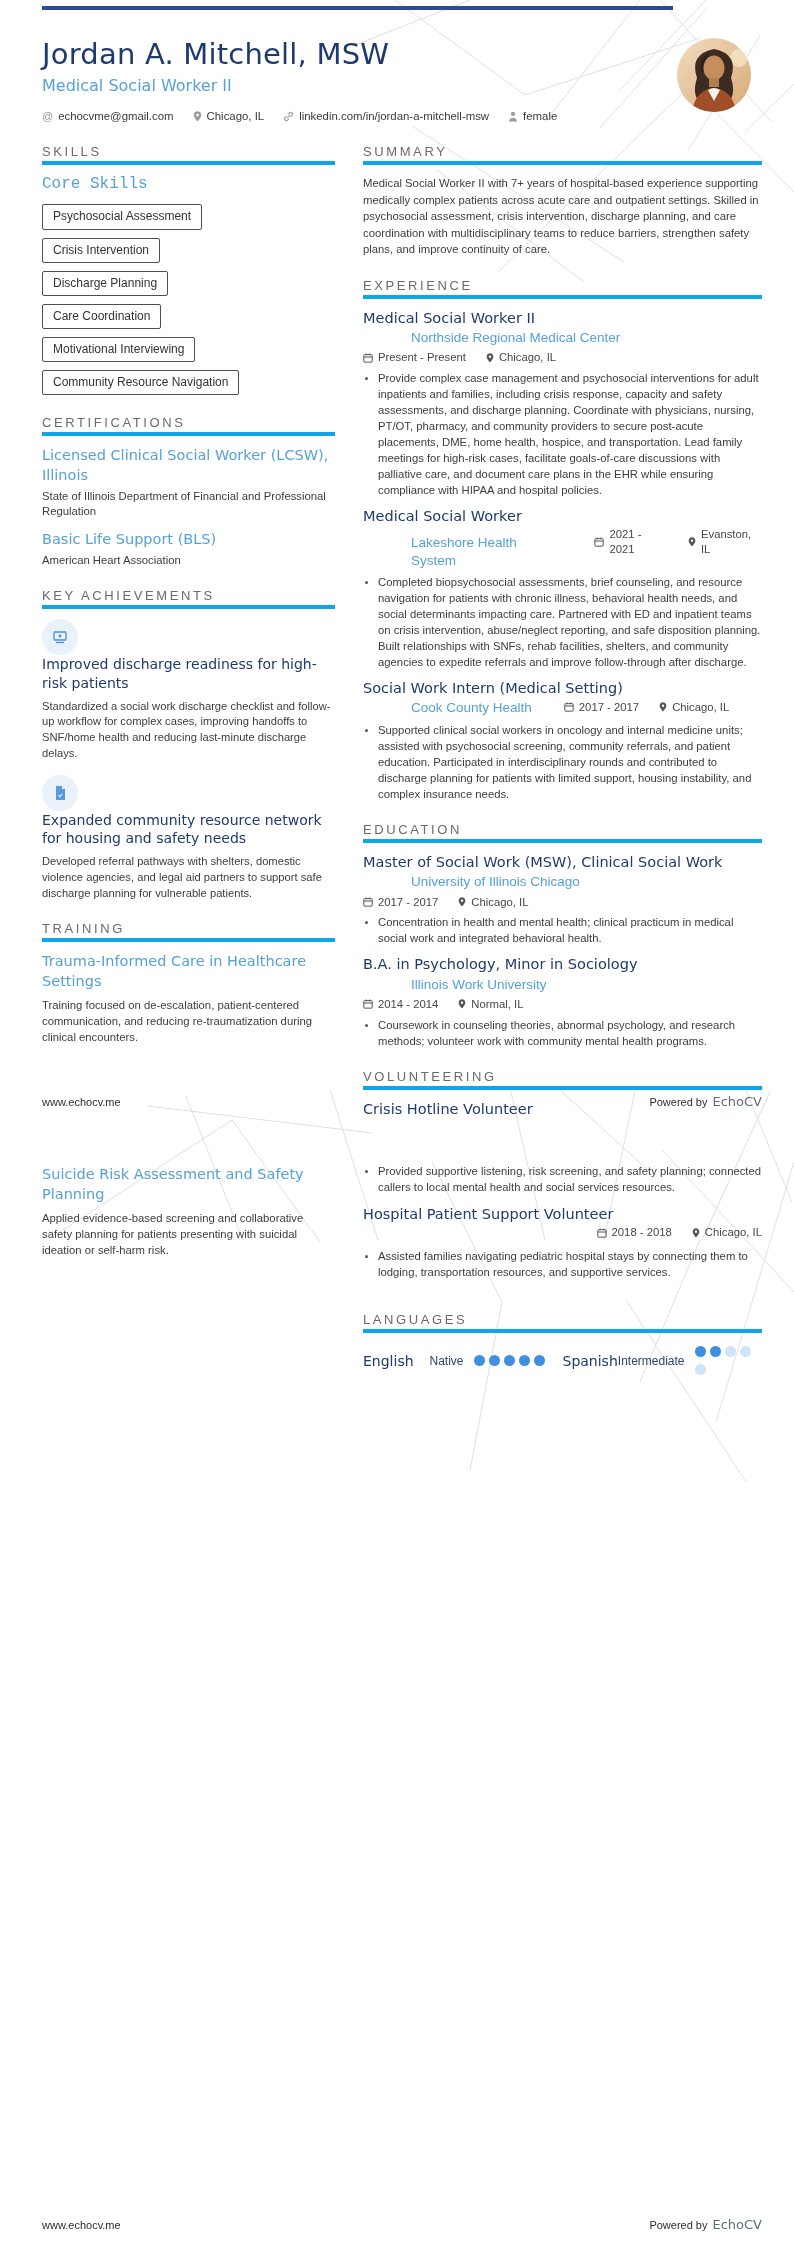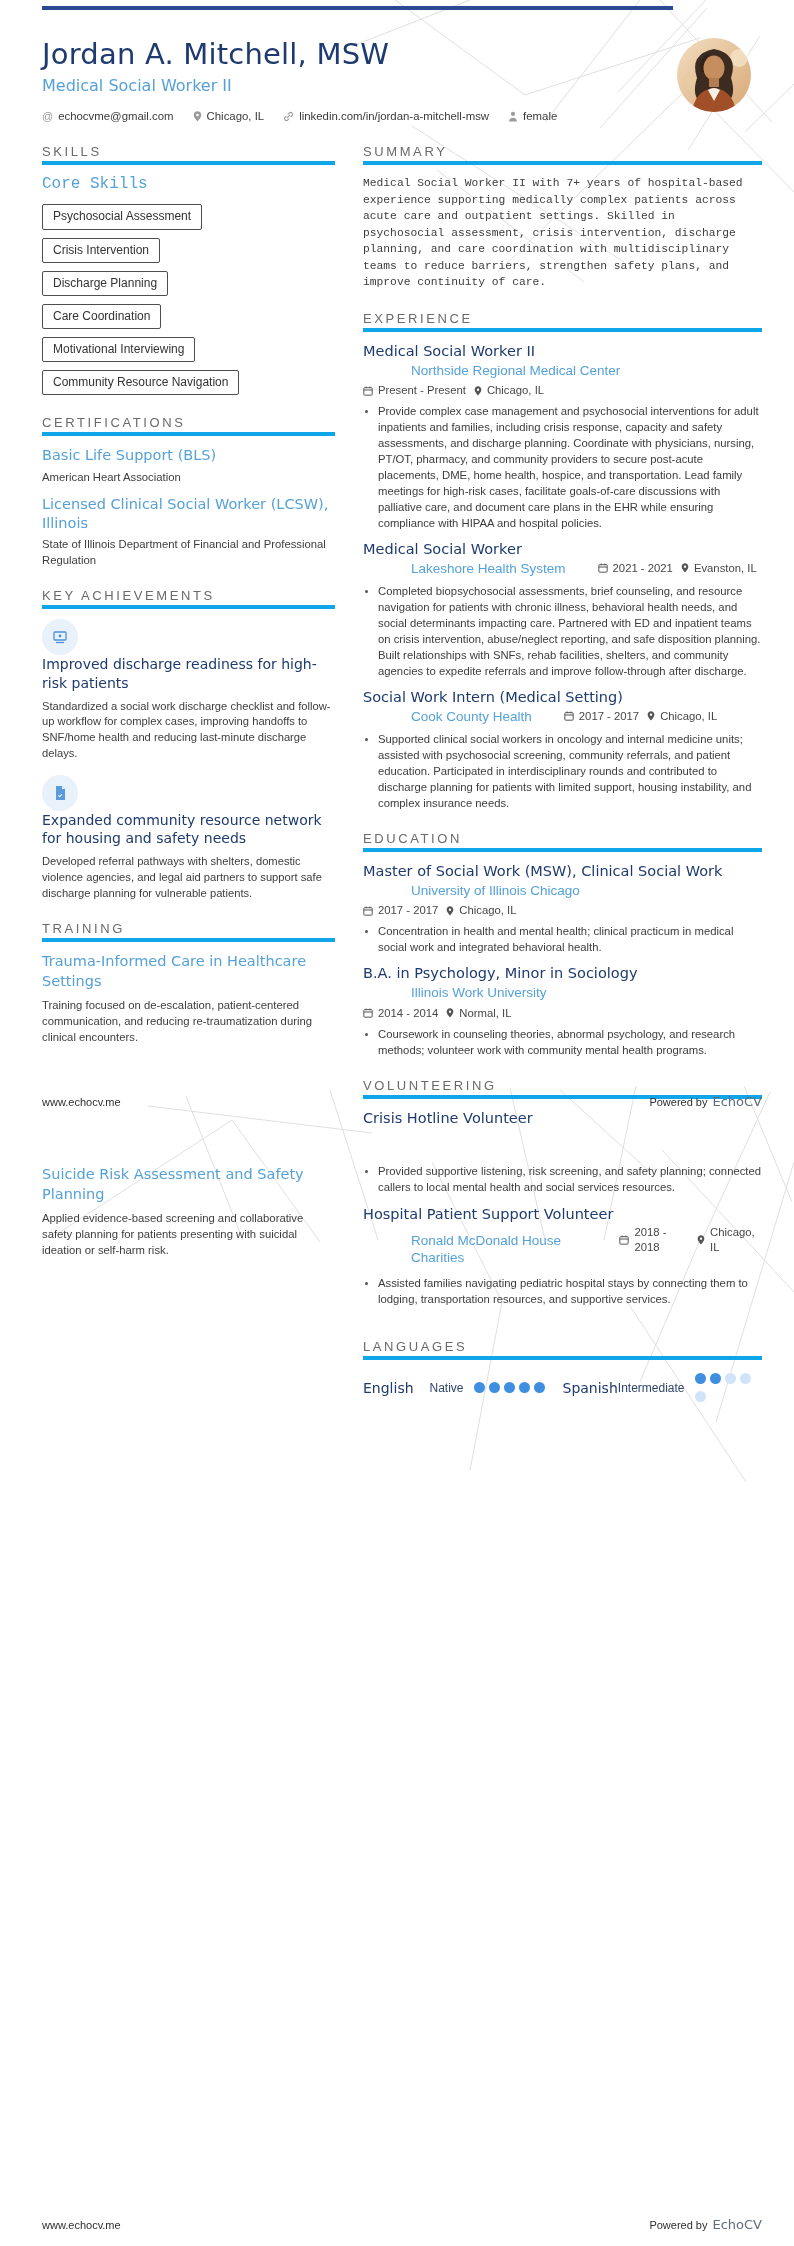--- a/index.html
+++ b/index.html
@@ -40,26 +40,26 @@
   .cert-name{font-family:"DejaVu Sans",sans-serif;font-size:14.5px;color:var(--accent,#55a1d8);line-height:1.32;margin:2px 0 4px 0;}
   .cert-issuer{font-size:11.3px;color:#3d3d3d;line-height:1.38;margin-bottom:10px;}
   .ach{display:flex;margin:2px 0 13px 0;flex-direction:column;}
   .ach-ic{flex:0 0 36px;width:36px;height:36px;border-radius:50%;background:#e9f1fb;color:#4a90d9;display:flex;align-items:center;justify-content:center;margin-right:12px;}
   .ach-title{font-family:"DejaVu Sans",sans-serif;font-size:14px;color:var(--navy,#1e3a6e);line-height:1.33;margin-bottom:6px;}
   .ach-desc{font-size:11.2px;line-height:1.41;color:#3d3d3d;}
   .tr-title{font-family:"DejaVu Sans",sans-serif;font-size:14.5px;color:var(--accent,#55a1d8);line-height:1.35;margin:2px 0 6px 0;}
   .tr-desc{font-size:11.3px;line-height:1.42;color:#3d3d3d;}
 
   
-  .summary-text{font-size:11.3px;line-height:1.46;color:#3d3d3d;font-family:Liberation Mono, monospace;}
+  .summary-text{font-size:11.3px;line-height:1.46;color:#3d3d3d;}
   .entry{margin-bottom:9px;}
   .e-title{font-family:"DejaVu Sans",sans-serif;font-size:14.5px;color:var(--navy,#1e3a6e);line-height:1.25;margin-bottom:2px;}
   .e-org-row{display:flex;align-items:baseline;}
   .e-org{font-family:Liberation Sans, sans-serif;font-size:13.5px;color:var(--accent,#55a1d8);line-height:1.3;margin-left:48px;}
-  .meta{display:flex;gap:8px;align-items:center;font-size:11.3px;color:#474747;line-height:1.3;}
+  .meta{display:flex;gap:20px;align-items:center;font-size:11.3px;color:#474747;line-height:1.3;}
   .meta .mi{display:flex;align-items:center;gap:5px;}
   .meta .ic{color:#555;}
   .meta-inline{margin-left:32px;}
   .meta-right{margin-left:auto;padding-left:16px;}
   .meta-row{margin-top:4px;}
   ul.bullets{margin:5px 0 0 0;padding-left:15px;}
   ul.bullets li{font-size:11.3px;line-height:1.42;color:#3d3d3d;}
   ul.bullets li::marker{color:#555;font-size:10px;}
 
   
@@ -181,26 +181,26 @@
           <div class="group-title">Core Skills</div>
           <div class="chip">Psychosocial Assessment</div>
           <div class="chip">Crisis Intervention</div>
           <div class="chip">Discharge Planning</div>
           <div class="chip">Care Coordination</div>
           <div class="chip">Motivational Interviewing</div>
           <div class="chip">Community Resource Navigation</div>
 
           <div class="sec">CERTIFICATIONS</div>
           <div>
+            <div class="cert-name">Licensed Clinical Social Worker (LCSW), Illinois</div>
+            <div class="cert-issuer">State of Illinois Department of Financial and Professional Regulation</div>
+          </div>
+          <div>
             <div class="cert-name">Basic Life Support (BLS)</div>
             <div class="cert-issuer">American Heart Association</div>
-          </div>
-          <div>
-            <div class="cert-name">Licensed Clinical Social Worker (LCSW), Illinois</div>
-            <div class="cert-issuer">State of Illinois Department of Financial and Professional Regulation</div>
           </div>
 
           <div class="sec">KEY ACHIEVEMENTS</div>
           <div class="ach">
             <div class="ach-ic">
               <svg width="16" height="16" viewBox="0 0 16 16">
                   <rect x="2" y="3" width="12" height="8" rx="1" fill="none" stroke="currentColor" stroke-width="1.3"></rect>
                   <circle cx="8" cy="7" r="1.4" fill="currentColor"></circle>
                   <line x1="4" y1="13.5" x2="12" y2="13.5" stroke="currentColor" stroke-width="1.3"></line>
                 </svg>
@@ -441,21 +441,20 @@
         </div>
 
         <div class="col-right">
           <ul class="bullets" style="margin-top:0;">
             <li>Provided supportive listening, risk screening, and safety planning; connected callers to local mental health and social services resources.</li>
           </ul>
 
           <div class="entry" style="margin-top:10px;">
             <div class="e-title">Hospital Patient Support Volunteer</div>
             <div class="e-org-row">
-              <span class="e-org">Ronald McDonald House Charities</span>
               <span class="meta meta-right">
                 <span class="mi">
                   <span class="ic">
                       <svg width="10" height="10" viewBox="0 0 12 12">
                         <rect x="1" y="2" width="10" height="9" rx="1" fill="none" stroke="currentColor" stroke-width="1.2"></rect>
                         <line x1="1" y1="4.8" x2="11" y2="4.8" stroke="currentColor" stroke-width="1.2"></line>
                         <line x1="3.8" y1="0.6" x2="3.8" y2="2.6" stroke="currentColor" stroke-width="1.2"></line>
                         <line x1="8.2" y1="0.6" x2="8.2" y2="2.6" stroke="currentColor" stroke-width="1.2"></line>
                       </svg>
                     </span>

